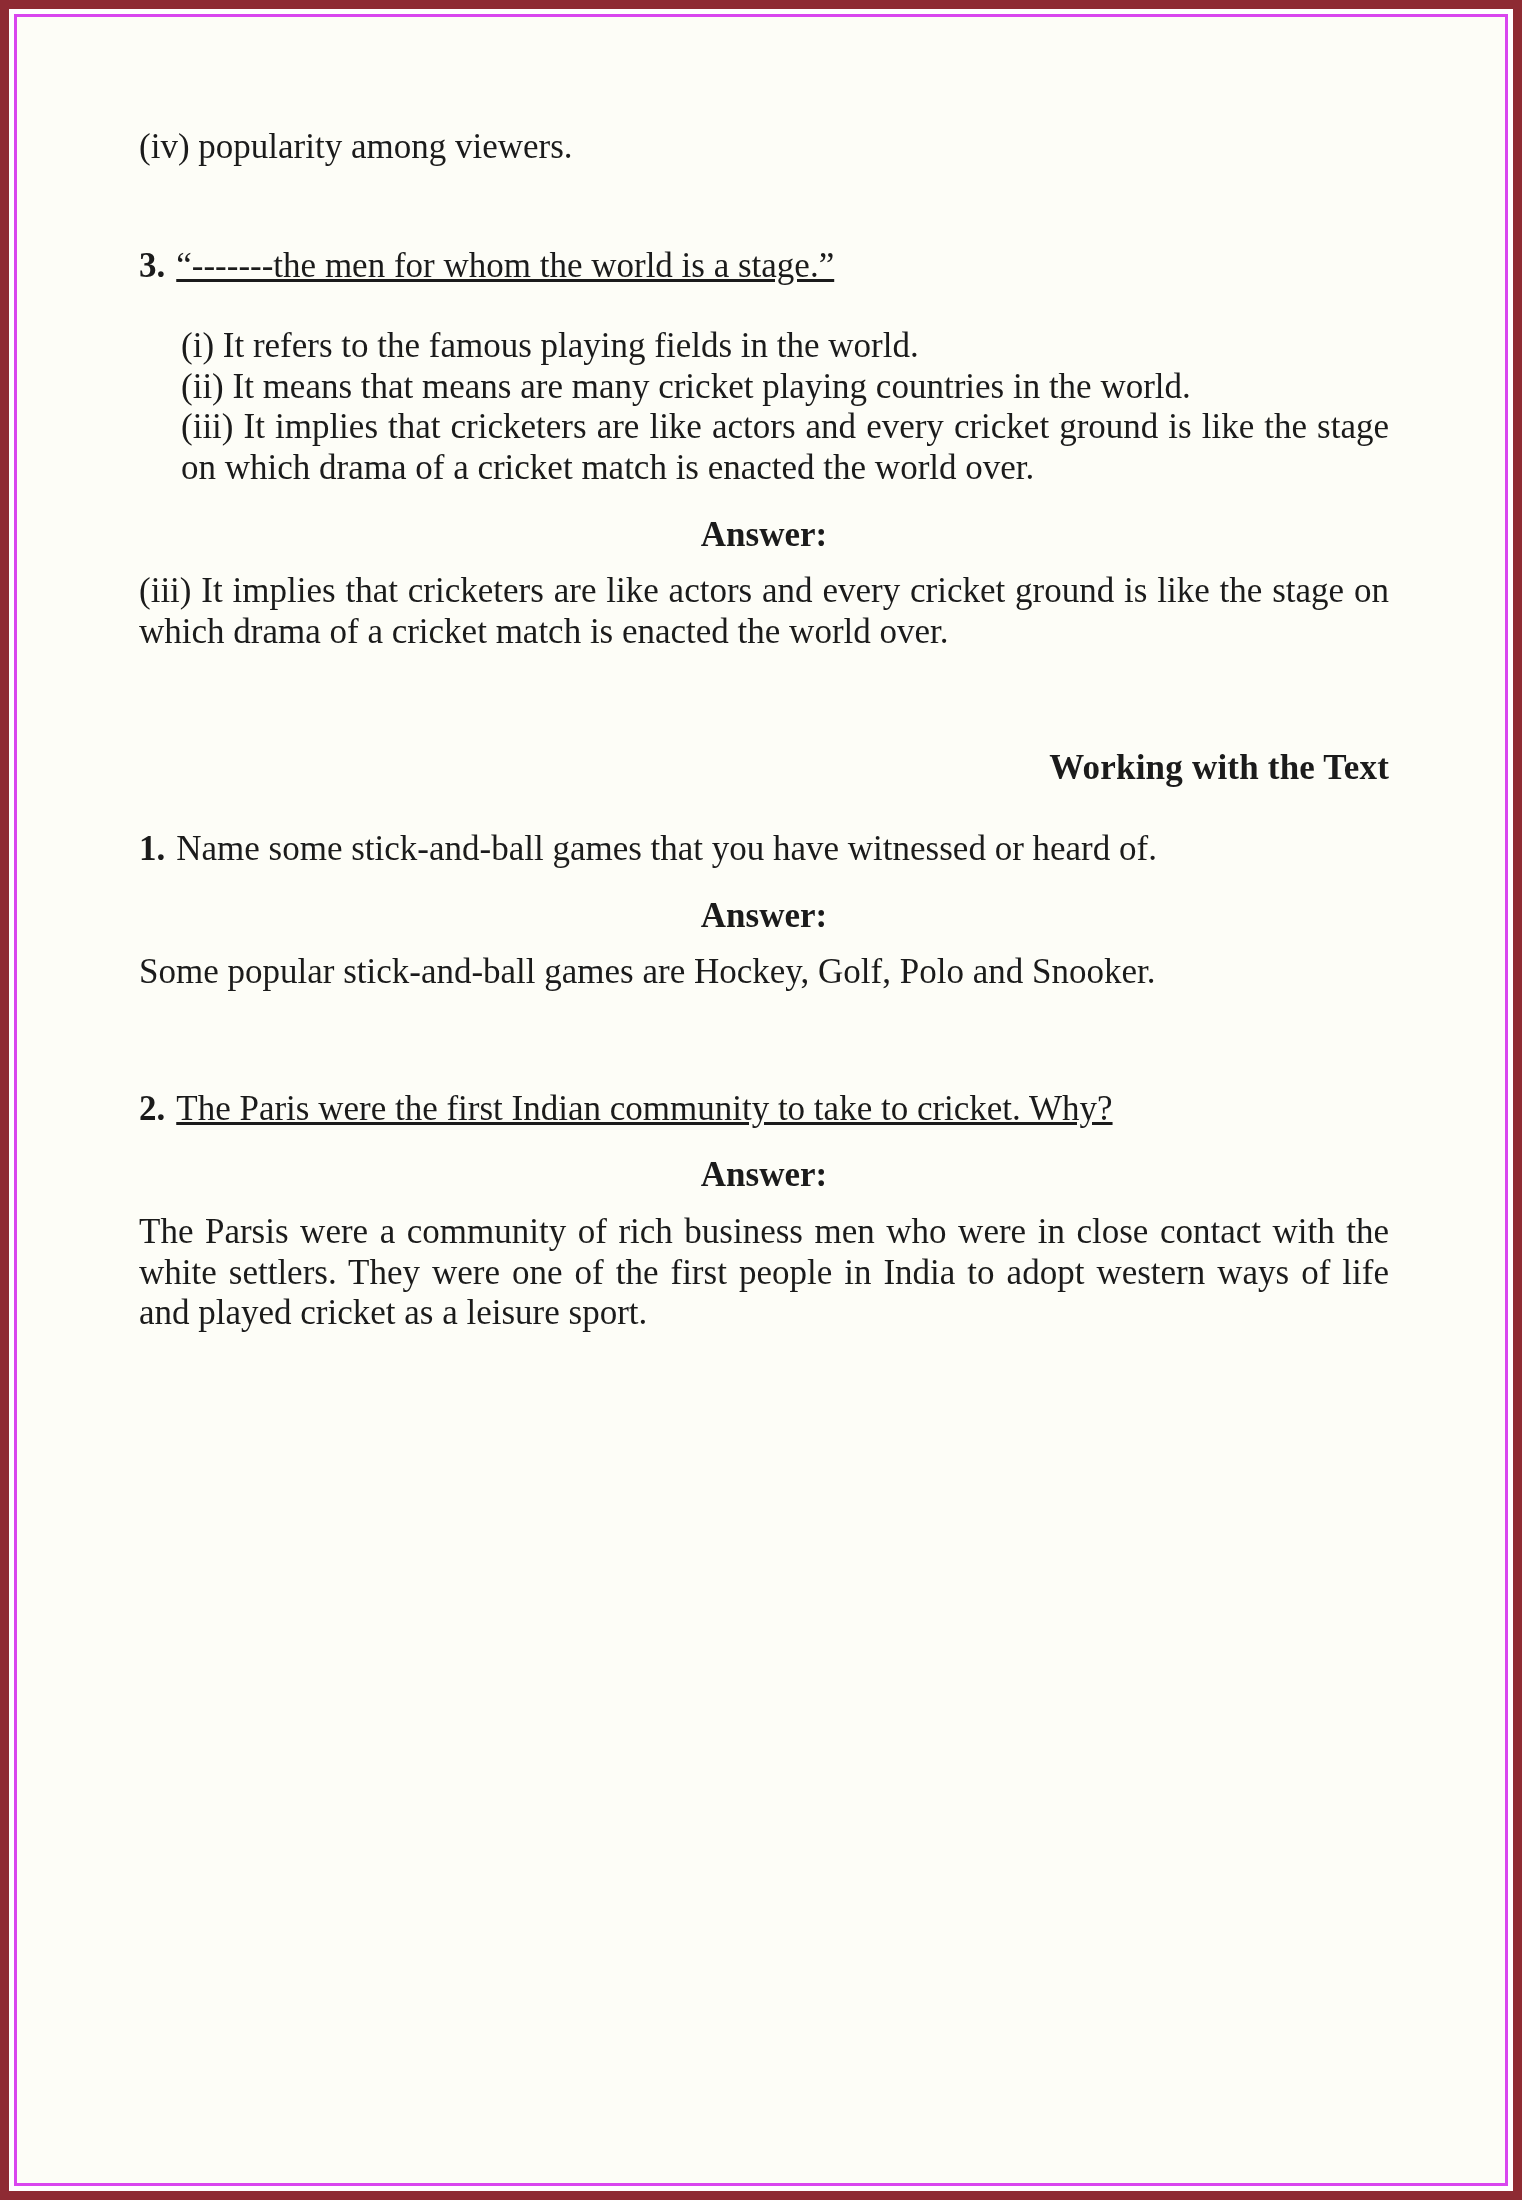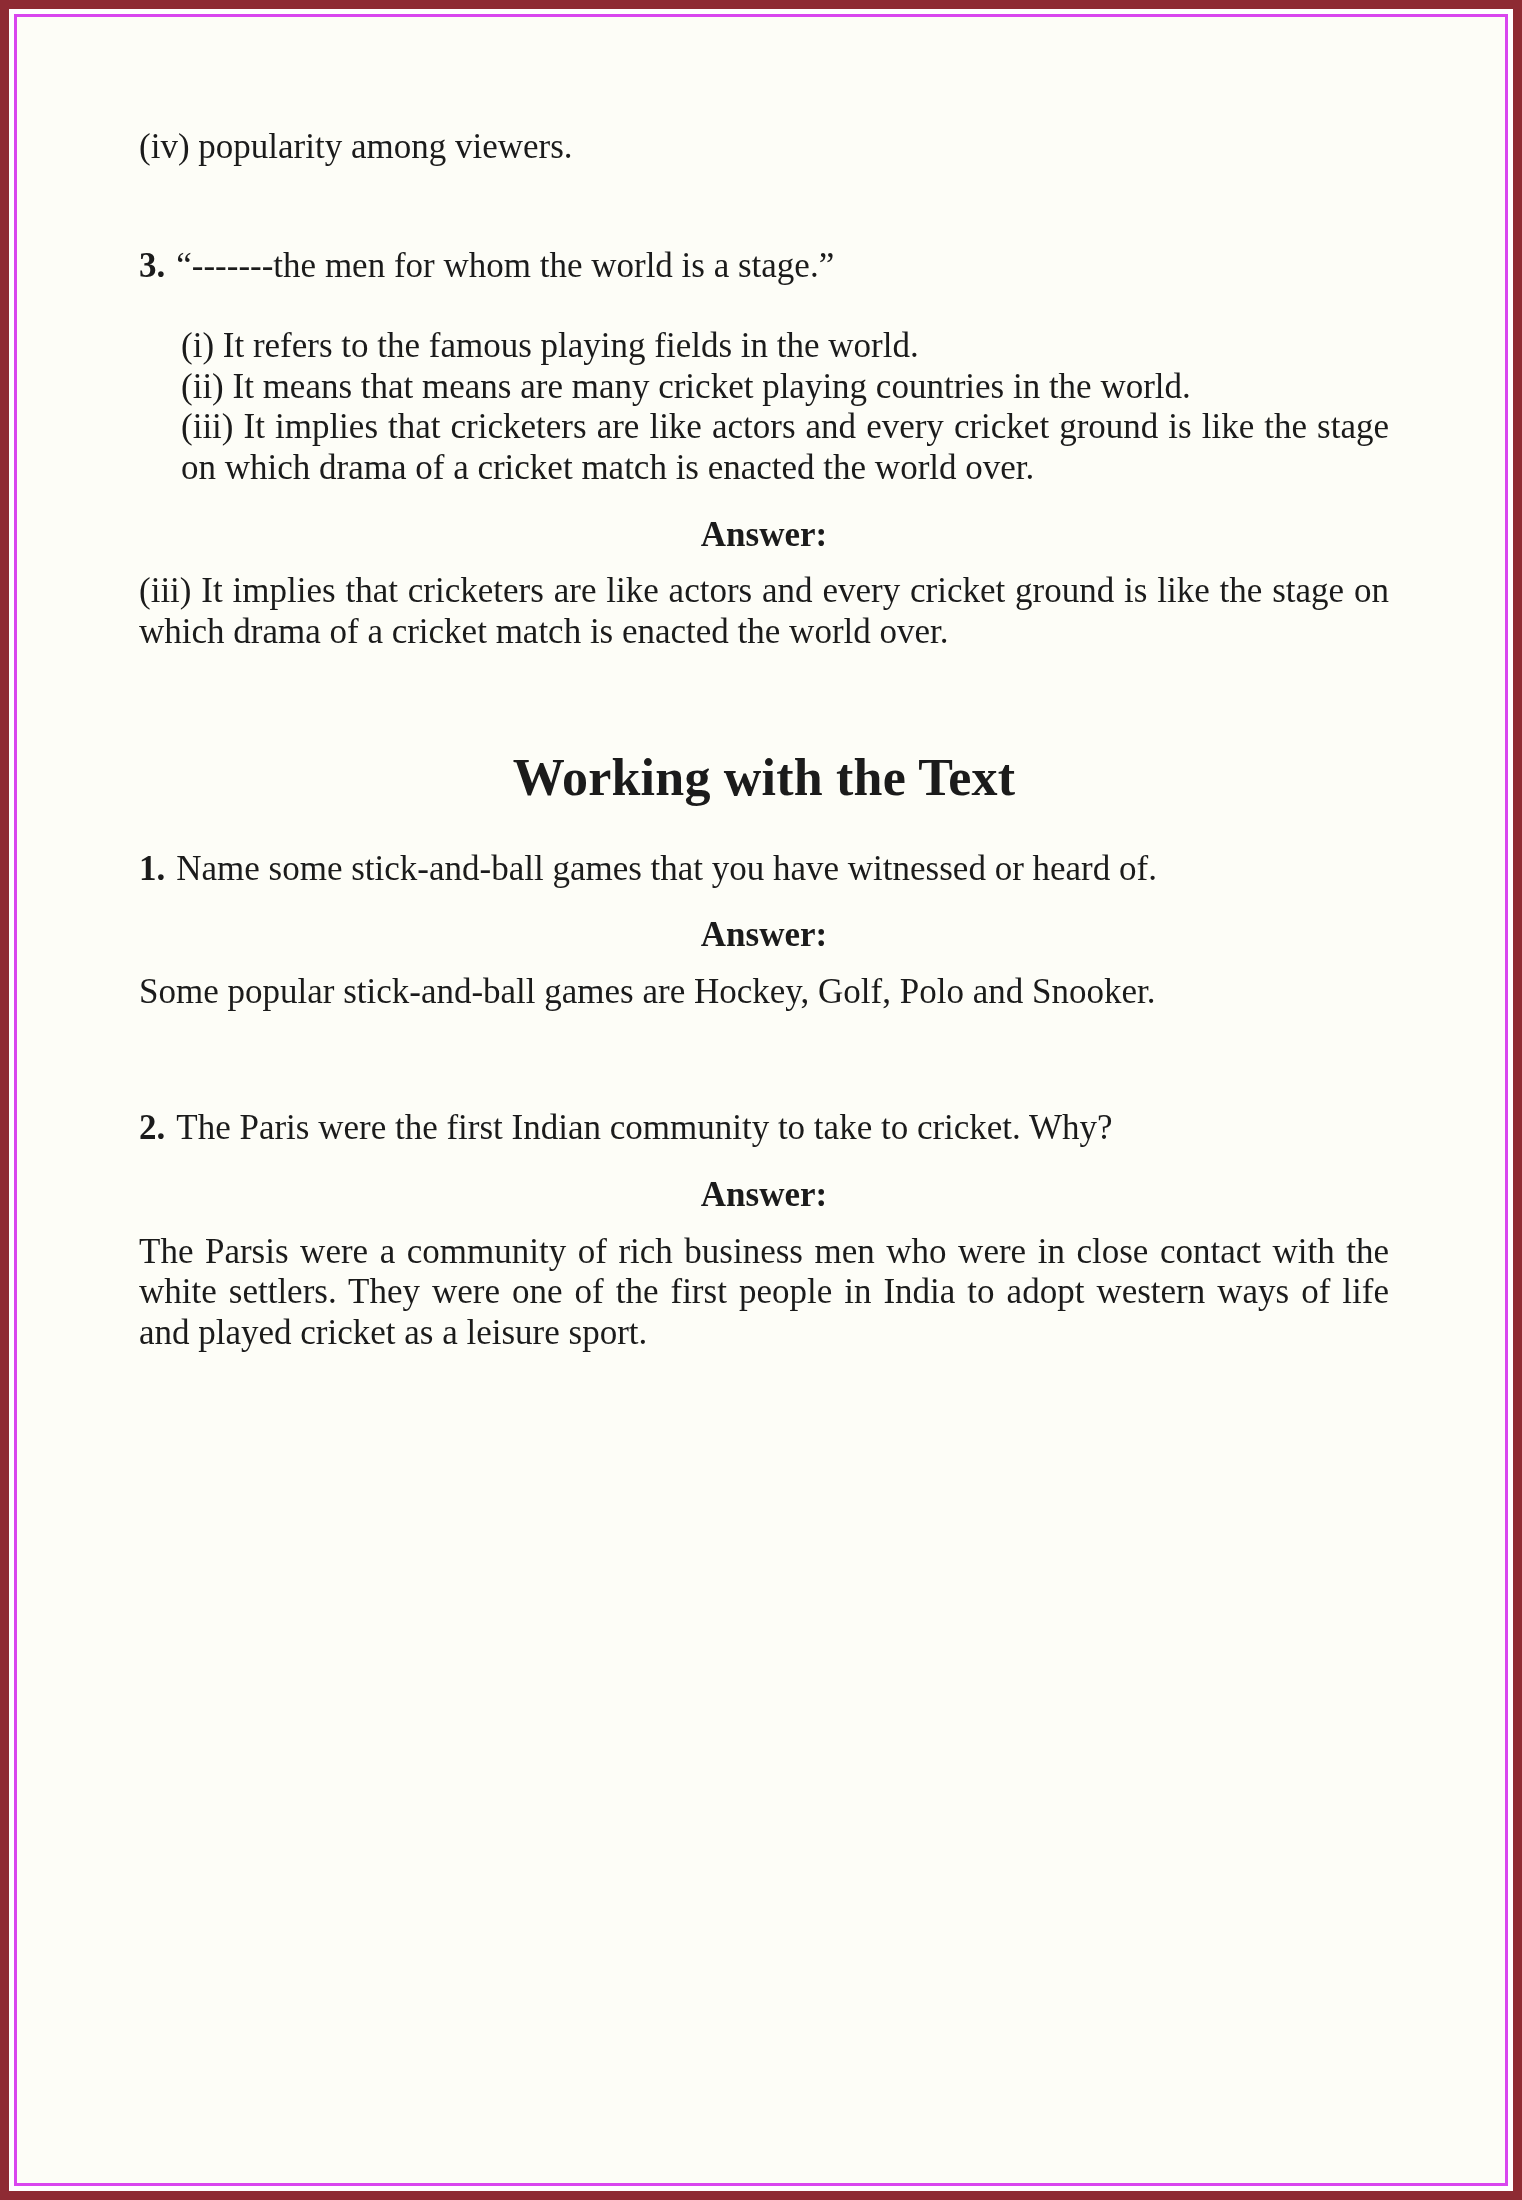--- a/index.html
+++ b/index.html
@@ -69,42 +69,42 @@
     font-weight: bold;
     flex: 0 0 auto;
     padding-right: 11px;
     white-space: nowrap;
   }
   .q-text {
     flex: 1 1 auto;
     text-align: justify;
     text-justify: inter-word;
   }
-  .q-text.noj { text-align: left; }
+  .q-text.noj { text-align: left; text-decoration: underline; }
 
   .options {
     margin: 0;
     padding-left: 42px;
   }
   .option {
     text-align: justify;
     text-justify: inter-word;
     margin: 0;
   }
 
   .answer-label {
     font-weight: bold;
     margin: 0;
     text-align: center;
   }
 
   .section-heading {
-    text-align: center;
+    text-align: right;
     font-weight: bold;
-    font-size: 52px;
+    font-size: 35px;
     margin: 0;
     letter-spacing: 0.2px;
   }
 
   
   .sp-xs { height: 16px; }
   .sp-s  { height: 26px; }
   .sp-m  { height: 40px; }
   .sp-xl { height: 78px; }
   .sp-xxl{ height: 96px; }

